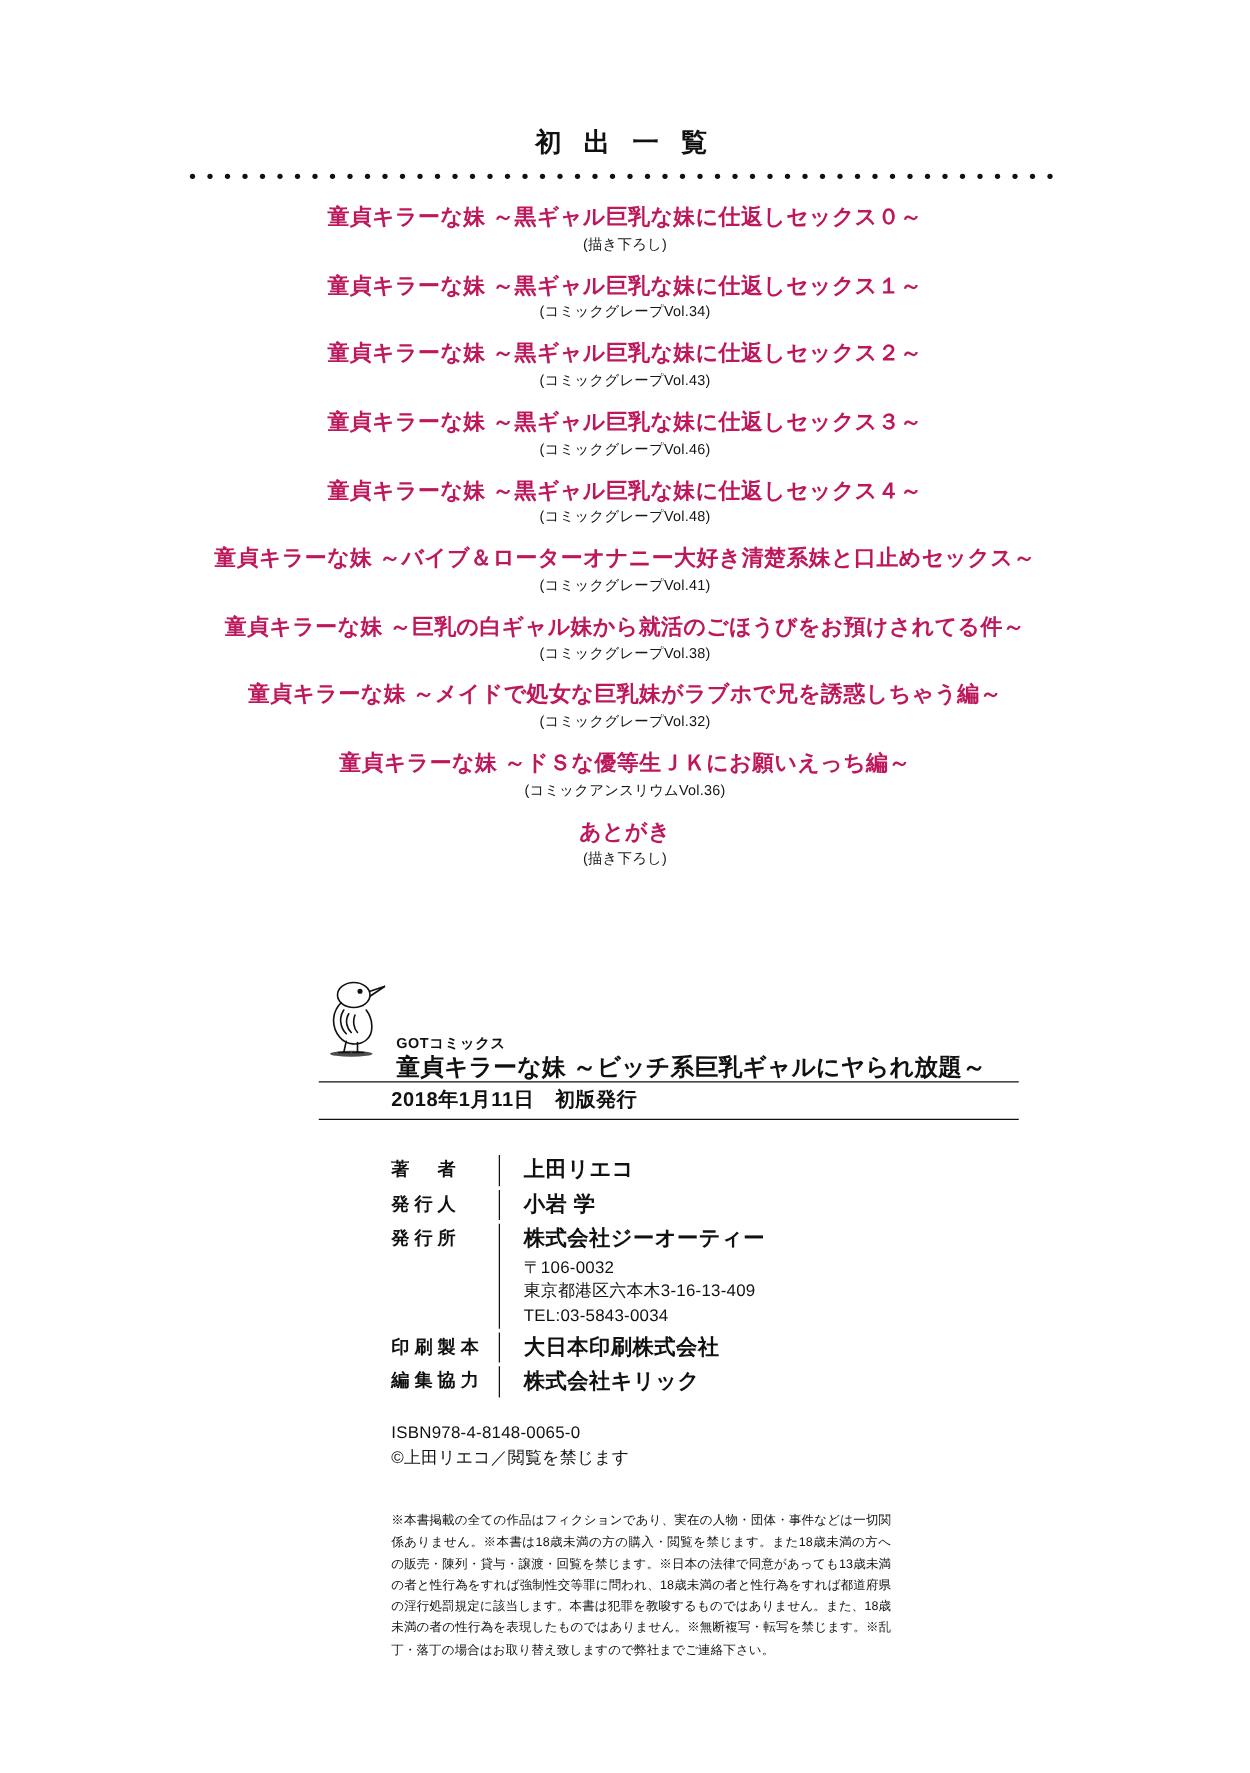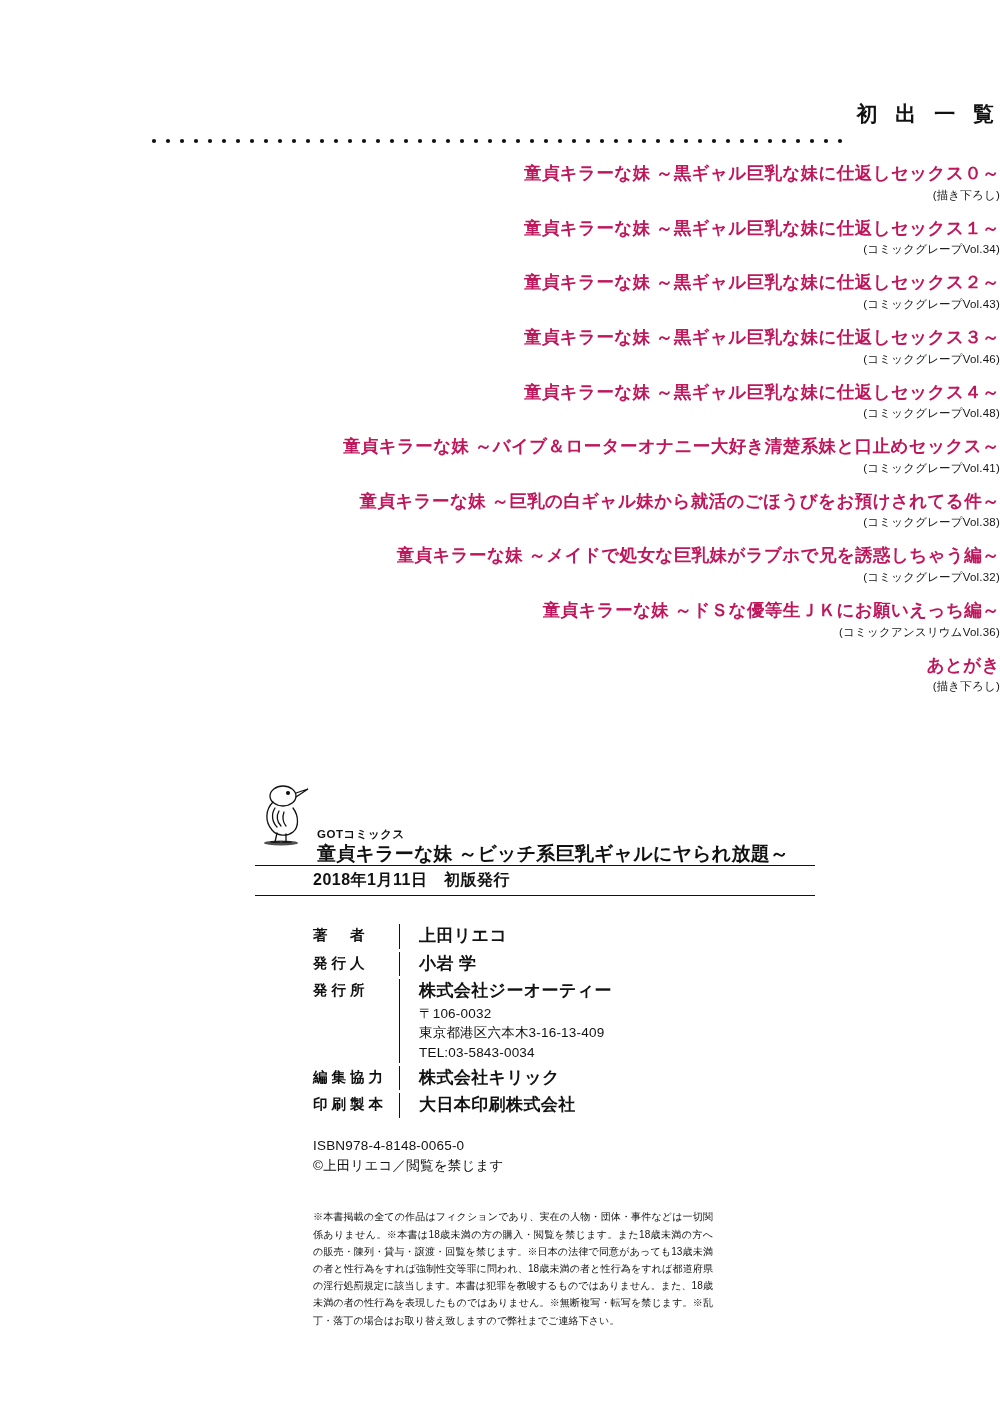--- a/index.html
+++ b/index.html
@@ -19,21 +19,21 @@
     position: absolute;
     inset: 0;
   }
 
   
   .toc {
     position: absolute;
     left: 0;
     top: 100px;
     width: 1000px;
-    text-align: right;
+    text-align: center;
   }
   .toc-title {
     font-size: 21px;
     font-weight: bold;
     letter-spacing: 6px;
     color: #111;
     margin: 0 0 10px 0;
   }
   .toc-rule {
     width: 700px;
@@ -309,29 +309,29 @@
         <div class="credit-sep"></div>
         <div class="credit-value">
           <span>株式会社ジーオーティー</span>
           <span class="sub">〒106-0032</span>
           <span class="sub">東京都港区六本木3-16-13-409</span>
           <span class="sub">TEL:03-5843-0034</span>
         </div>
       </div>
 
       <div class="credit-row">
+        <div class="credit-label">印刷製本</div>
+        <div class="credit-sep"></div>
+        <div class="credit-value">大日本印刷株式会社</div>
+      </div>
+
+      <div class="credit-row">
         <div class="credit-label">編集協力</div>
         <div class="credit-sep"></div>
         <div class="credit-value">株式会社キリック</div>
-      </div>
-
-      <div class="credit-row">
-        <div class="credit-label">印刷製本</div>
-        <div class="credit-sep"></div>
-        <div class="credit-value">大日本印刷株式会社</div>
       </div>
 
     </div>
 
     <div class="isbn-block">
       <div>ISBN978-4-8148-0065-0</div>
       <div>©上田リエコ／閲覧を禁じます</div>
     </div>
 
     <div class="notice">※本書掲載の全ての作品はフィクションであり、実在の人物・団体・事件などは一切関係ありません。※本書は18歳未満の方の購入・閲覧を禁じます。また18歳未満の方への販売・陳列・貸与・譲渡・回覧を禁じます。※日本の法律で同意があっても13歳未満の者と性行為をすれば強制性交等罪に問われ、18歳未満の者と性行為をすれば都道府県の淫行処罰規定に該当します。本書は犯罪を教唆するものではありません。また、18歳未満の者の性行為を表現したものではありません。※無断複写・転写を禁じます。※乱丁・落丁の場合はお取り替え致しますので弊社までご連絡下さい。</div>

